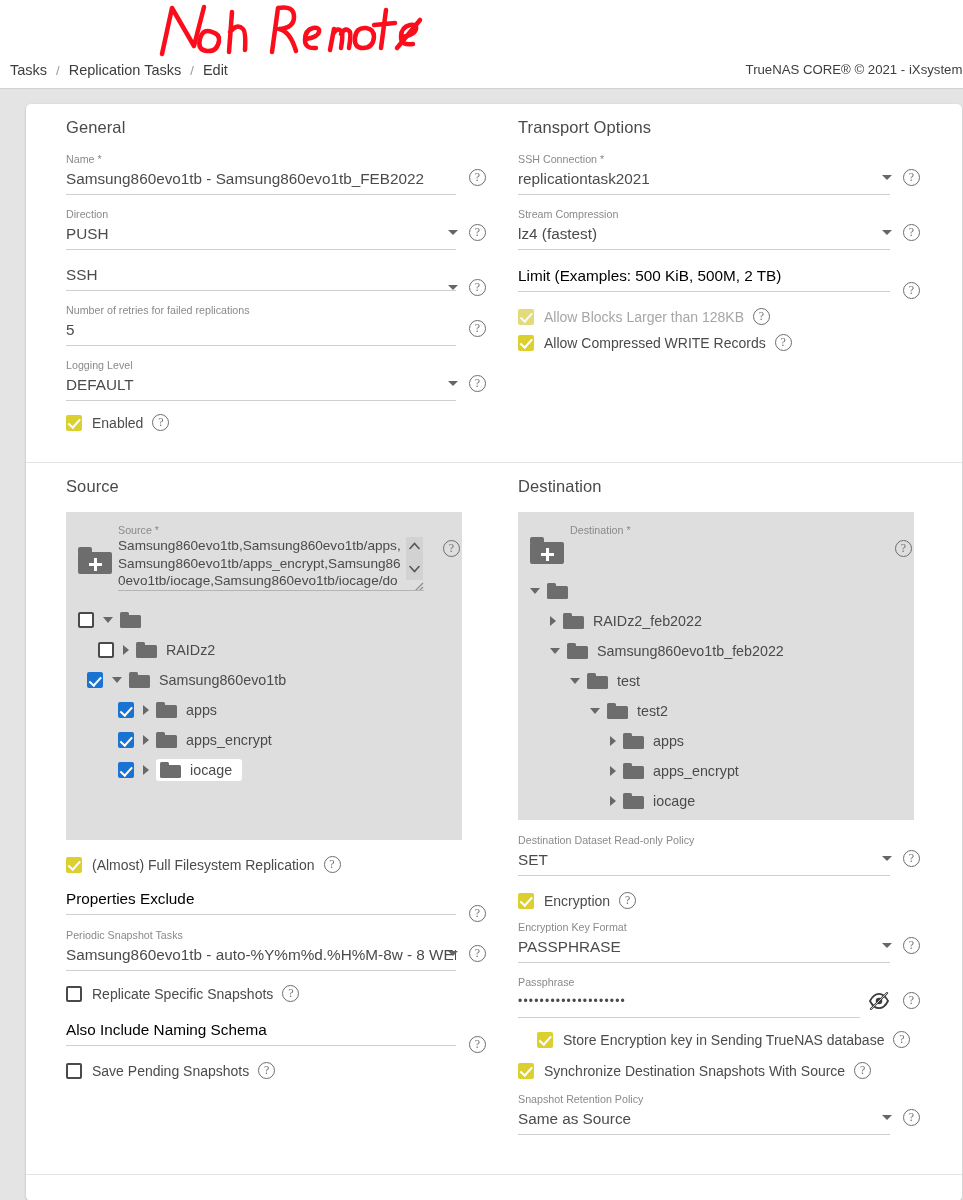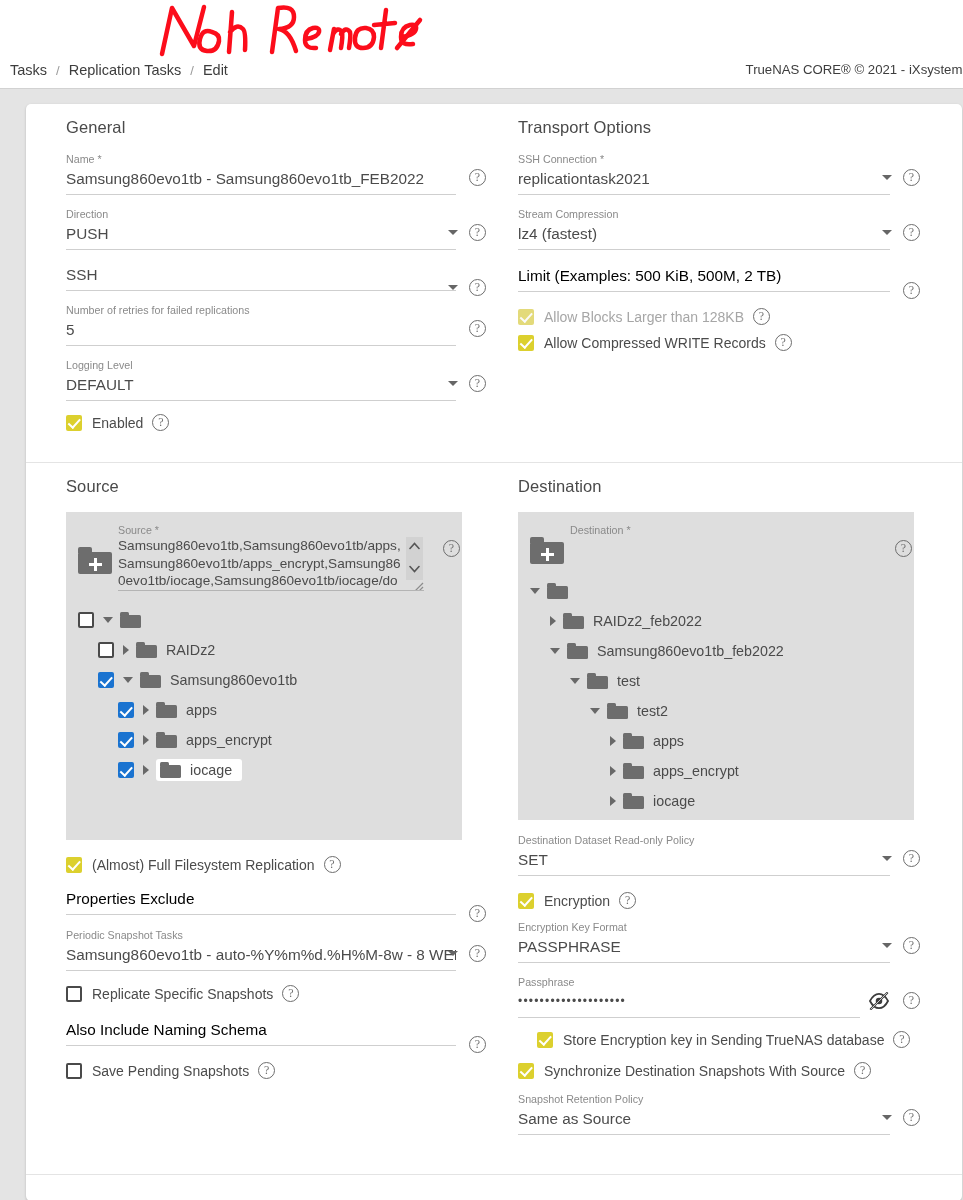--- a/index.html
+++ b/index.html
@@ -433,21 +433,21 @@
               <div class="tnode" style="padding-left:32px;">
                 <div class="cbox empty tcb"></div>
                 <div class="arrow right"></div>
                 <div class="folder-ico">
                     <div class="t"></div>
                     <div class="b"></div>
                   </div>
                 <span class="tlabel">RAIDz2</span>
               </div>
 
-              <div class="tnode" style="padding-left:32px;">
+              <div class="tnode" style="padding-left:21px;">
                 <div class="cbox blue tcb"></div>
                 <div class="arrow down"></div>
                 <div class="folder-ico">
                     <div class="t"></div>
                     <div class="b"></div>
                   </div>
                 <span class="tlabel">Samsung860evo1tb</span>
               </div>
 
               <div class="tnode" style="padding-left:52px;">

